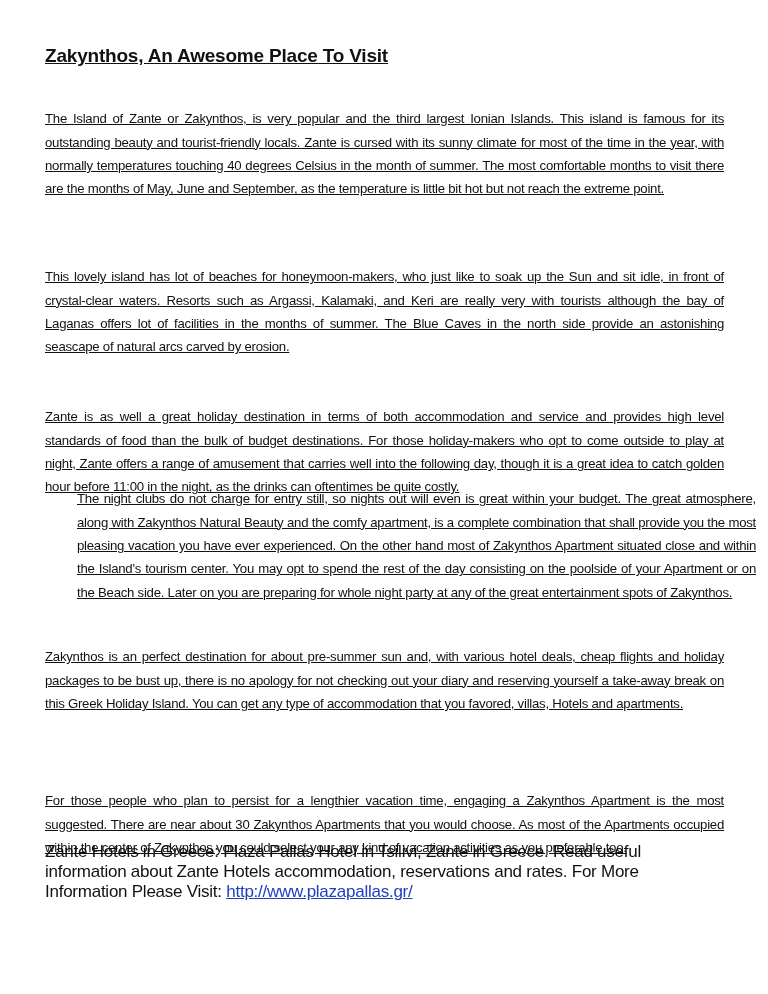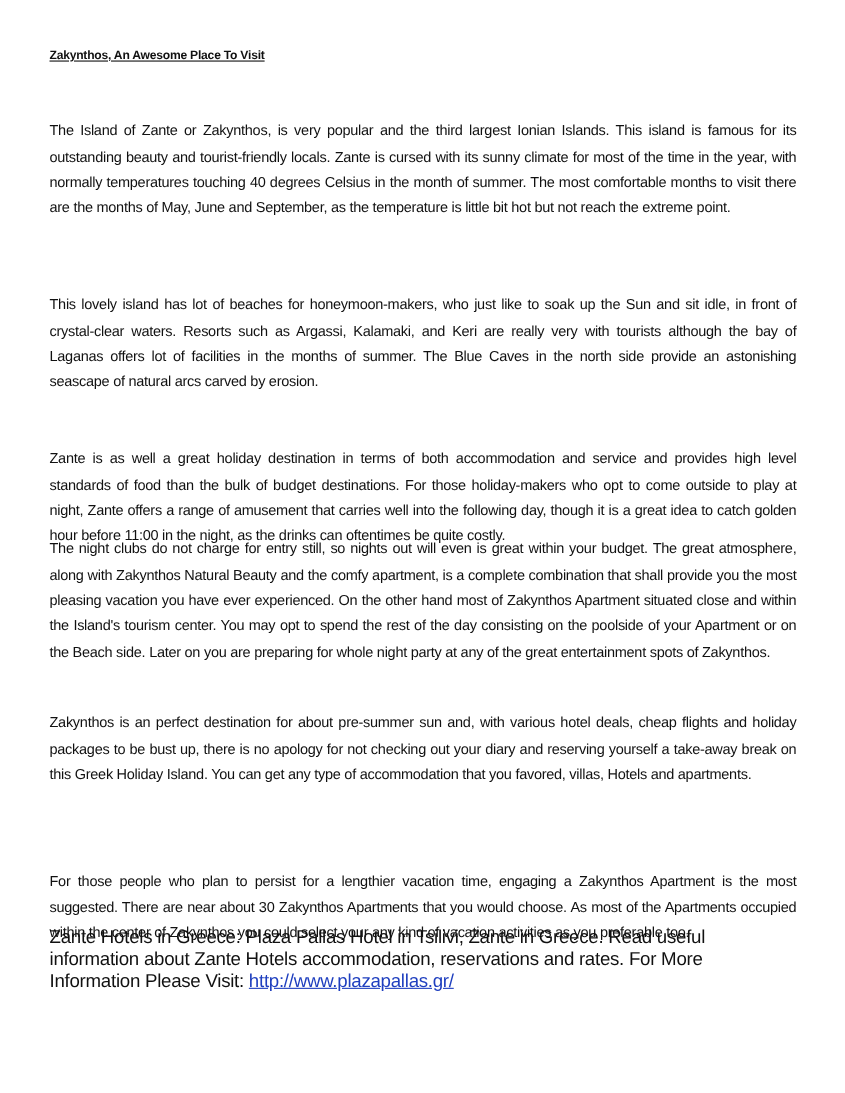--- a/index.html
+++ b/index.html
@@ -18,41 +18,41 @@
     .page {
       position: absolute;
       left: 45px;
       top: 0;
       width: 679px;
     }
     .title {
       position: absolute;
       top: 45px;
       left: 0;
-      font-size: 11px;
+      font-size: 19px;
       font-weight: bold;
       text-decoration: underline;
       white-space: nowrap;
       letter-spacing: -0.2px;
     }
     .para {
       position: absolute;
       left: 0;
       width: 679px;
       font-size: 13.2px;
       line-height: 23.4px;
       text-align: justify;
       letter-spacing: -0.25px;
       word-spacing: 0px;
     }
-    .para.last-line-left { text-align-last: left; }
+    .para.last-line-left { text-align-last: left; text-decoration: underline; }
     #p1 { top: 94px; }
     #p2 { top: 252px; }
     #p3 { top: 392px; }
-    #p4 { top: 474px; }
+    #p4 { top: 474px; margin-left: 32px; }
     #p5 { top: 632px; }
     #p6 { top: 776px; }
     .footer {
       position: absolute;
       left: 0;
       top: 842px;
       width: 679px;
       font-size: 17px;
       line-height: 20px;
       letter-spacing: -0.25px;

